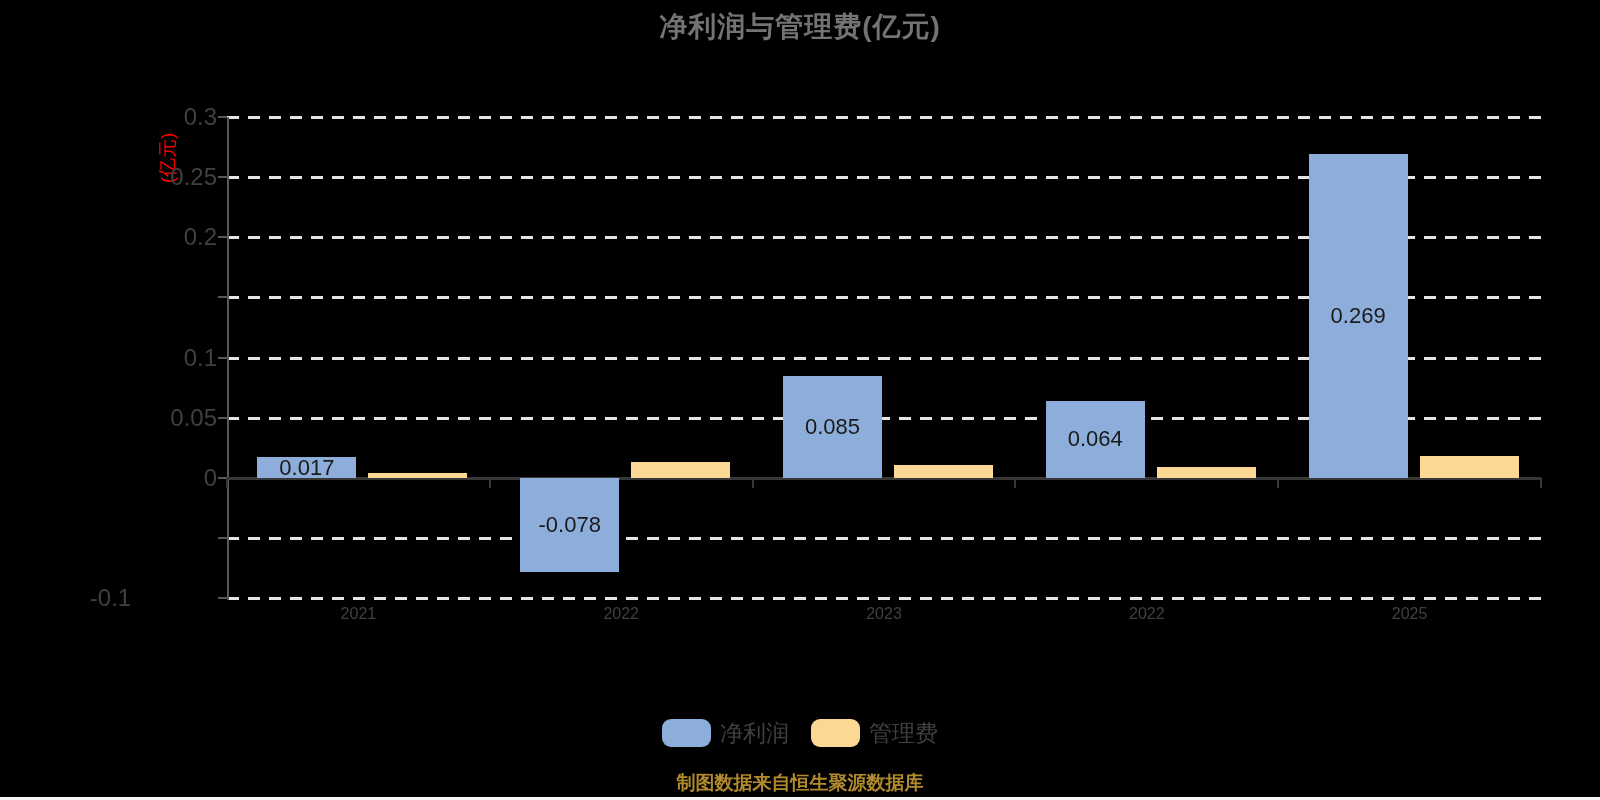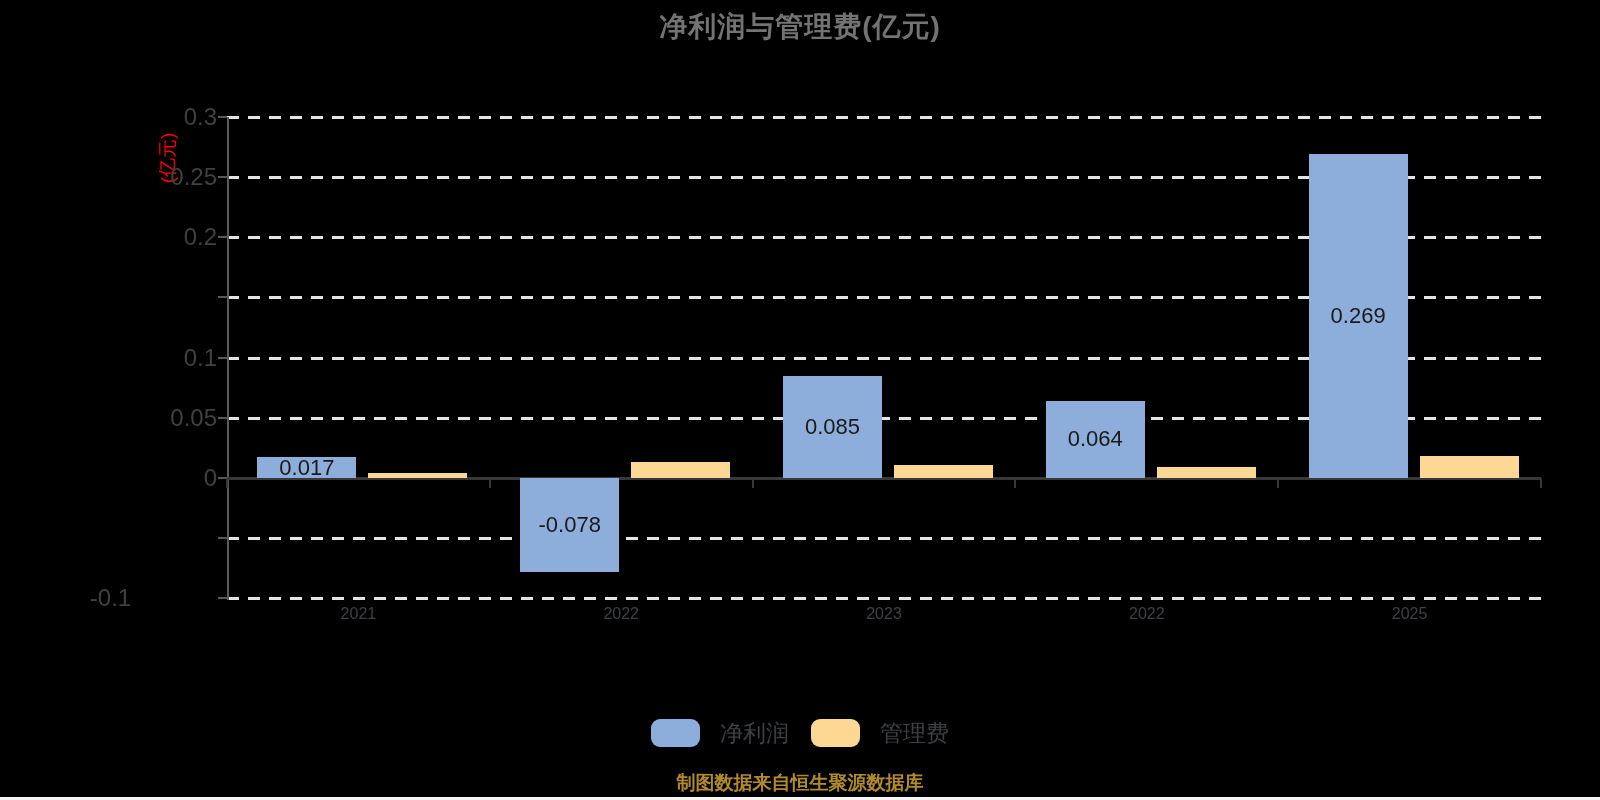--- a/index.html
+++ b/index.html
@@ -46,21 +46,21 @@
   .bar-label{
     text-align:center;
     font-size:22px;line-height:28px;
     color:#1A1A1A;
     white-space:nowrap;
   }
   .legend{
     left:0;right:0;top:716px;height:34px;
     display:flex;justify-content:center;align-items:center;gap:22px;
   }
-  .legend-item{display:flex;align-items:center;gap:20px;cursor:pointer;}
+  .legend-item{display:flex;align-items:center;gap:9px;cursor:pointer;}
   .legend-swatch{width:49px;height:28px;border-radius:9px;}
   .legend-label{font-size:23px;color:#3E4044;}
   .source-note{
     left:0;right:0;top:770px;
     text-align:center;
     font-size:19px;font-weight:bold;
     color:#B08A2C;
   }
   .bottom-strip{left:0;top:797px;width:1600px;height:3px;background:#F6F6F6;}
 </style>

